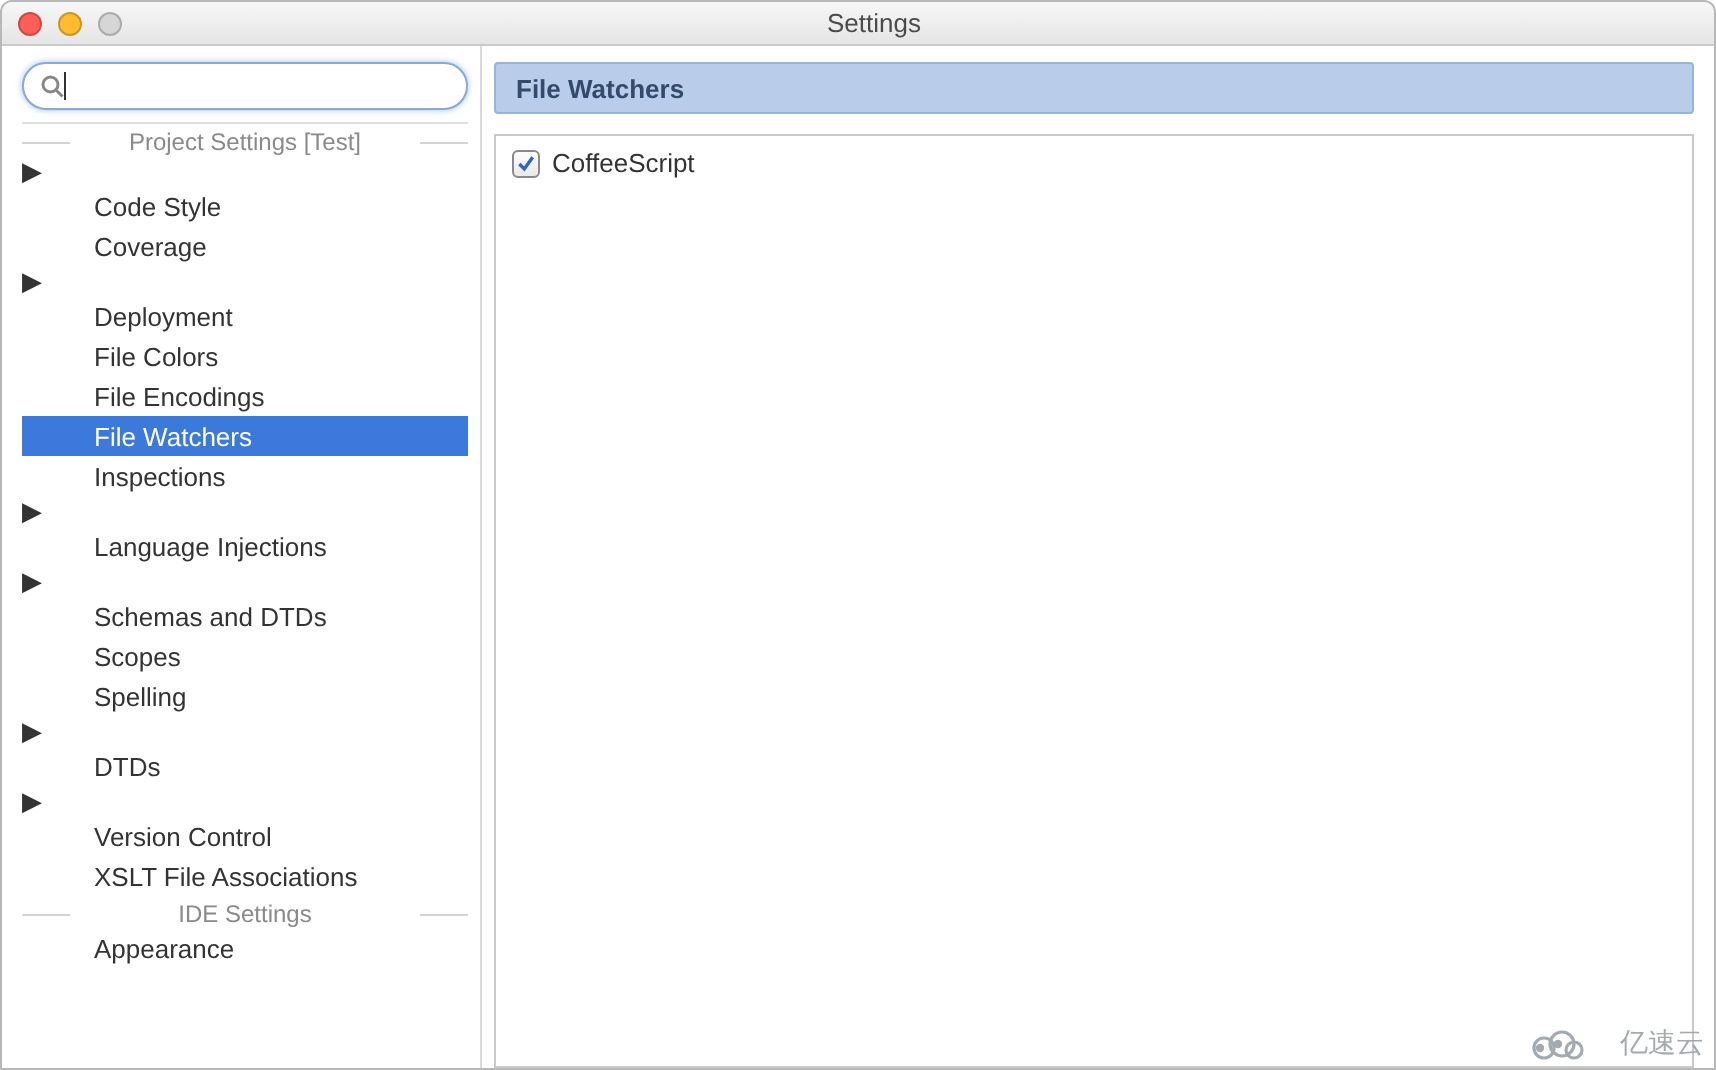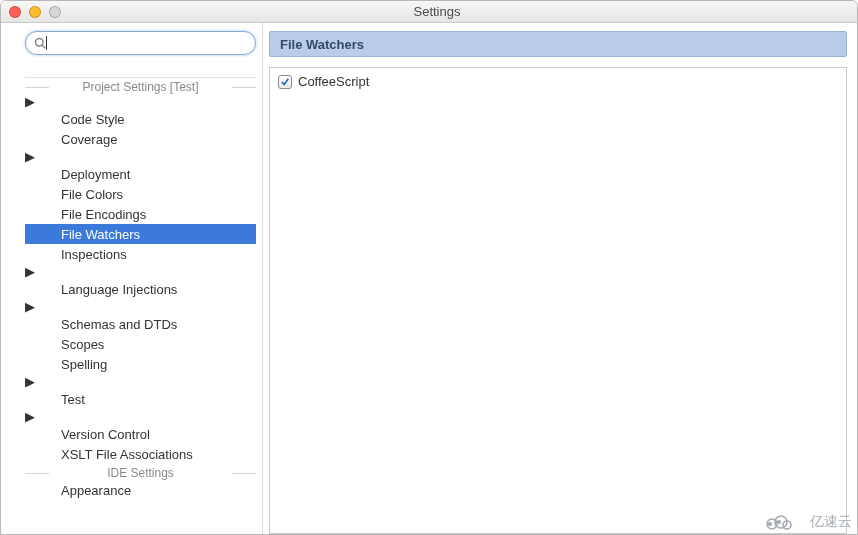--- a/index.html
+++ b/index.html
@@ -40,26 +40,25 @@
     position: absolute; left:0; right:0;
     text-align: center; font-size: 13px; color: #4b4b4b; margin-left: 16px;
   }
   .content {
     flex: 1;
     display: flex;
     background: #fff;
   }
   
   .sidebar {
-    width: 262px;
+    width: 240px;
     display: flex;
     flex-direction: column;
-    padding: 8px 6px 0 24px;
+    padding: 8px 6px 0 10px;
     border-right: 1px solid #d9d9d9;
-    gap: 16px;
   }
   .search-wrap {
     height: 24px;
     border: 1px solid #8aa9d6;
     border-radius: 12px;
     display: flex;
     align-items: center;
     padding: 0 8px;
     box-shadow: 0 0 3px rgba(100,150,220,.6);
     background: #fff;
@@ -194,21 +193,21 @@
         <div class="tree-item-wrap">
             <div class="tree-item child">Language Injections</div>
           </div>
         <div class="tree-item-wrap"><span class="disc">▶</span><div class="tree-item child">Schemas and DTDs</div></div>
         <div class="tree-item-wrap">
             <div class="tree-item child">Scopes</div>
           </div>
         <div class="tree-item-wrap">
             <div class="tree-item child">Spelling</div>
           </div>
-        <div class="tree-item-wrap"><span class="disc">▶</span><div class="tree-item child">Test</div></div>
+        <div class="tree-item-wrap"><span class="disc">▶</span><div class="tree-item child">DTDs</div></div>
         <div class="tree-item-wrap"><span class="disc">▶</span><div class="tree-item child">Version Control</div></div>
         <div class="tree-item-wrap">
             <div class="tree-item child">XSLT File Associations</div>
           </div>
 
         <div class="section-label">IDE Settings</div>
 
         <div class="tree-item-wrap">
             <div class="tree-item child">Appearance</div>
           </div>

